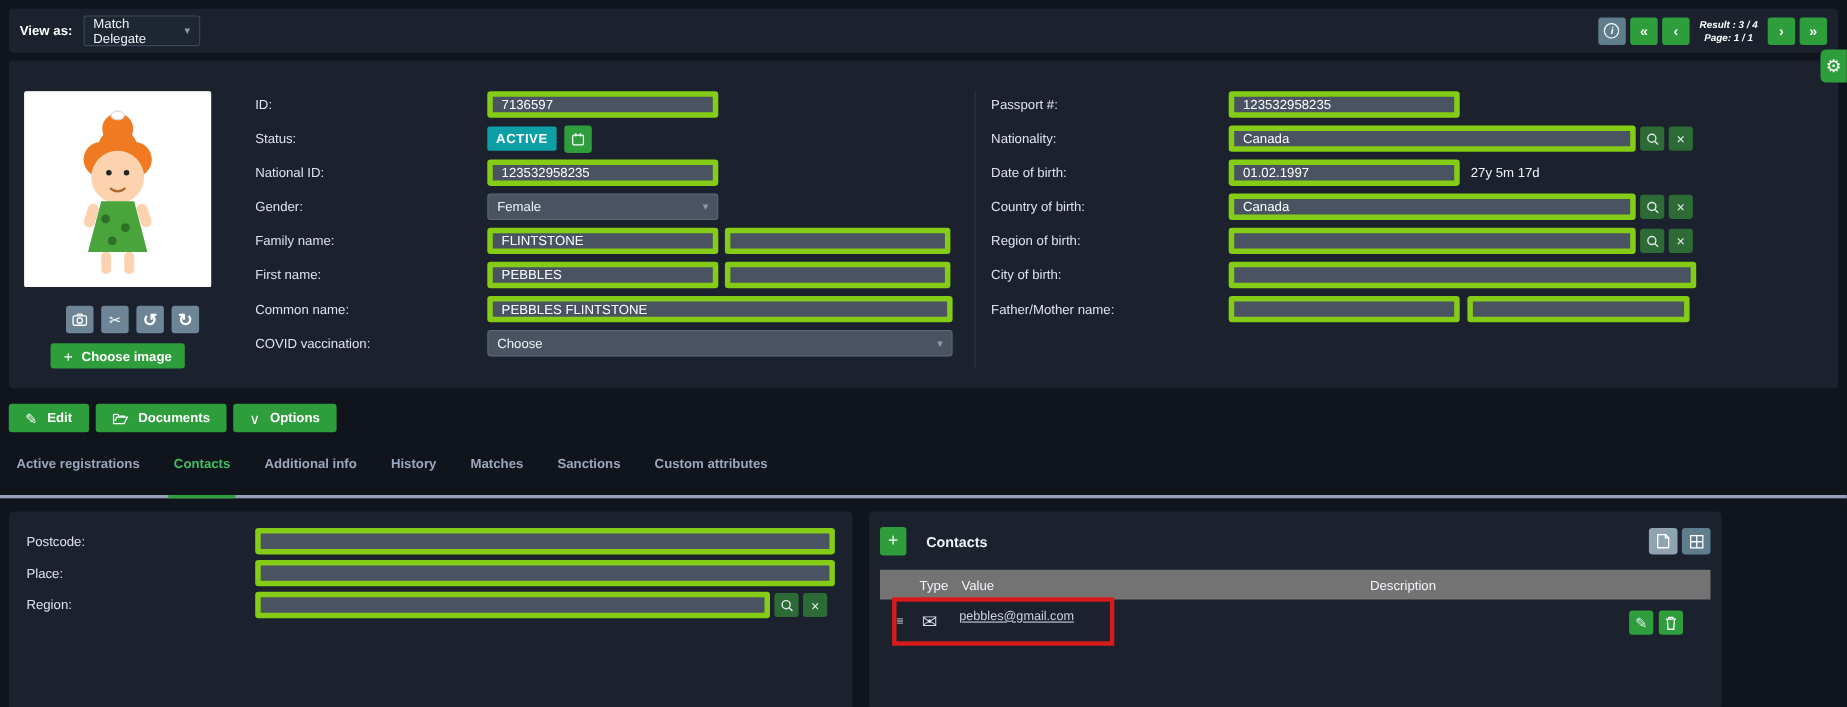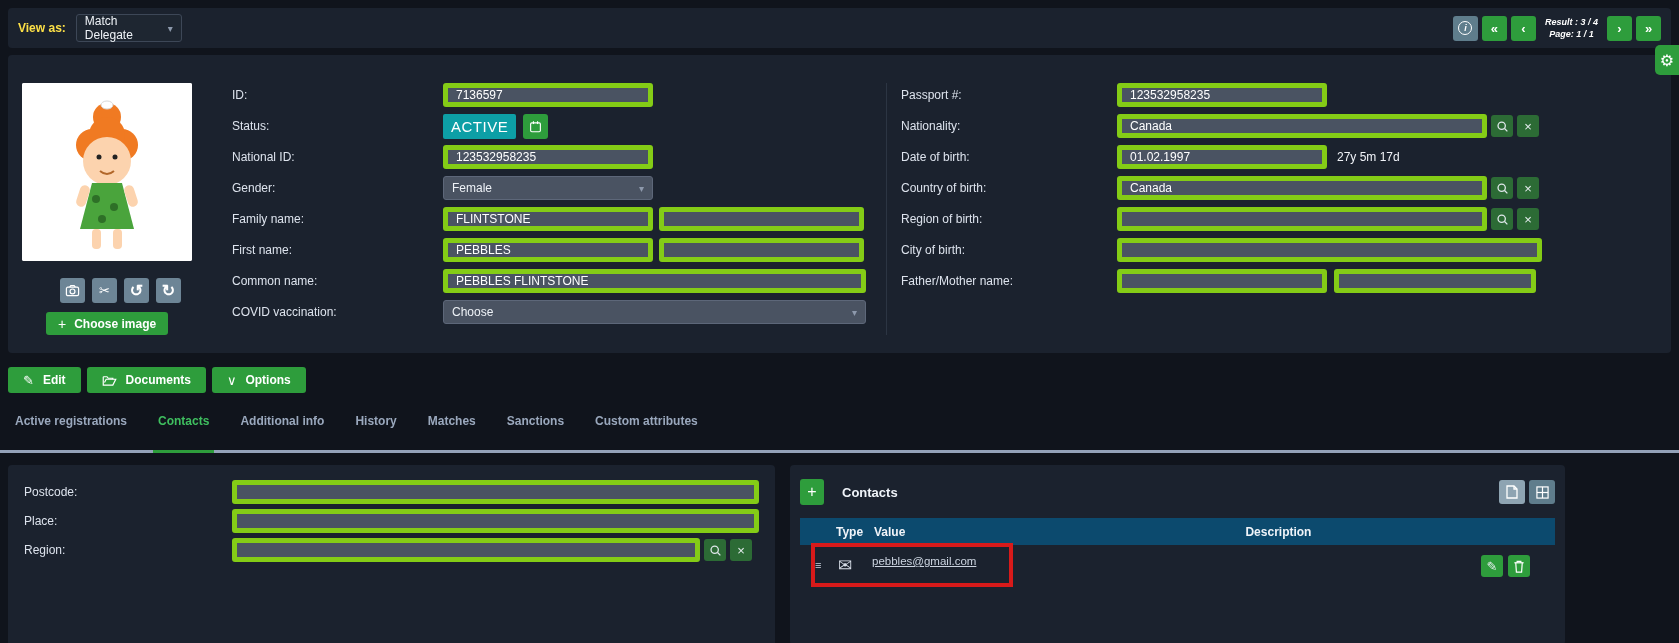--- a/index.html
+++ b/index.html
@@ -12,21 +12,21 @@
     position:relative;
   }
   .panel { background:#1b222e; border-radius:4px; }
 
   
   .topbar {
     margin:8px 8px 0 8px; height:40px;
     display:flex; align-items:center; padding:0 10px; gap:10px;
     background:#1b222e; border-radius:4px;
   }
-  .topbar .viewas { font-weight:700; color:#fde047; }
+  .topbar .viewas { font-weight:700; color:#ffffff; }
   .select {
     background:#1e2631; border:1px solid #3d4757; border-radius:3px;
     height:28px; display:flex; align-items:center; padding:0 8px; gap:8px;
     color:#eef2f7; cursor:pointer;
   }
   .select .caret { color:#8d99ac; font-size:10px; margin-left:auto; }
   .topbar-select { width:106px; }
   .nav-group { margin-left:auto; display:flex; align-items:center; gap:4px; }
   .sq-btn {
     width:25px; height:25px; border:none; border-radius:3px;
@@ -81,21 +81,21 @@
   .inp {
     background:#4a5362; border:5px solid #84cc16; border-radius:3px;
     height:24px; color:#fff; font-family:inherit; font-size:12px; padding:0 8px; outline:none;
   }
   .w210 { width:210px; } .w205 { width:205px; margin-left:6px; }
   .w423 { width:423px; } .w370 { width:370px; } .w425 { width:425px; }
   .w202 { width:202px; margin-left:7px; }
   .fld-select { width:210px; height:24px; background:#4a5362; border:1px solid #5d6779; }
   .fld-select-wide { width:423px; }
   .badge {
-    background:#0d9fa6; color:#fff; font-size:15px; font-weight:400;
+    background:#0d9fa6; color:#fff; font-size:12px; font-weight:700;
     letter-spacing:.5px; padding:4px 8px; border-radius:2px;
   }
   .mini-btn {
     width:22px; height:22px; border:none; border-radius:3px;
     display:flex; align-items:center; justify-content:center;
     color:#e7eef1; font-size:13px; cursor:pointer;
   }
   .ml4 { margin-left:4px; } .ml7 { margin-left:7px; }
   .age-text { margin-left:10px; color:#f0f3f8; }
 
@@ -134,22 +134,22 @@
     width:24px; height:26px; background:#2e9d3c; border:none; border-radius:3px;
     color:#fff; font-size:16px; display:flex; align-items:center; justify-content:center; cursor:pointer;
   }
   .cp-title { margin-left:18px; font-weight:700; font-size:13px; color:#f0f4f9; }
   .cp-tools { margin-left:auto; display:flex; gap:4px; }
   .cp-btn-file  { background:#8ea4b2; }
   .cp-btn-table { background:#5f7d8c; }
   .cp-btn { width:26px; height:24px; border:none; border-radius:3px;
     display:flex; align-items:center; justify-content:center; cursor:pointer; }
   .ctable-head {
-    margin-top:13px; height:27px; background:#0c4a6e;
-    position:relative; font-weight:700; color:#f0f4f9;
+    margin-top:13px; height:27px; background:#737373;
+    position:relative; font-weight:400; color:#f0f4f9;
   }
   .ctable-head .h-type  { position:absolute; left:36px; top:7px; }
   .ctable-head .h-value { position:absolute; left:74px; top:7px; }
   .ctable-head .h-desc  { position:absolute; left:59%;  top:7px; }
   .contact-row { height:42px; position:relative; display:flex; align-items:center; }
   .drag-handle { position:absolute; left:15px; top:14px; color:#cdd5e0; font-size:11px; cursor:grab; }
   .env-icon { position:absolute; left:38px; top:10px; color:#d6dde7; font-size:17px; }
   .contact-link {
     position:absolute; left:72px; top:10px;
     color:#ccd4e0; font-size:11.5px; text-decoration:underline;

